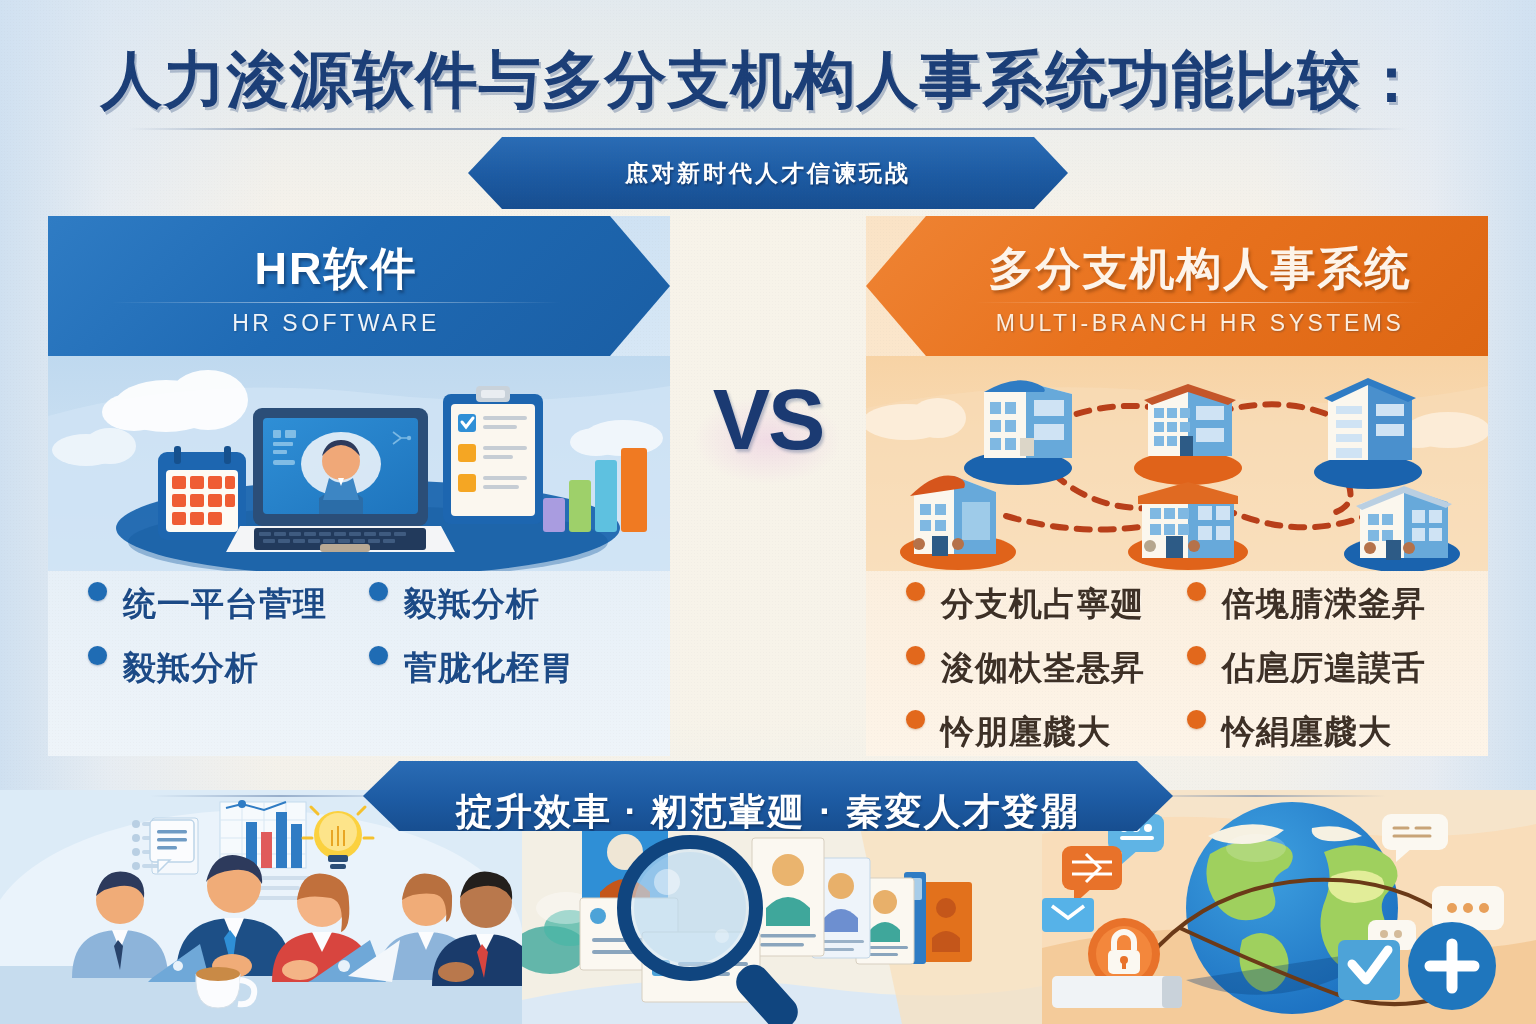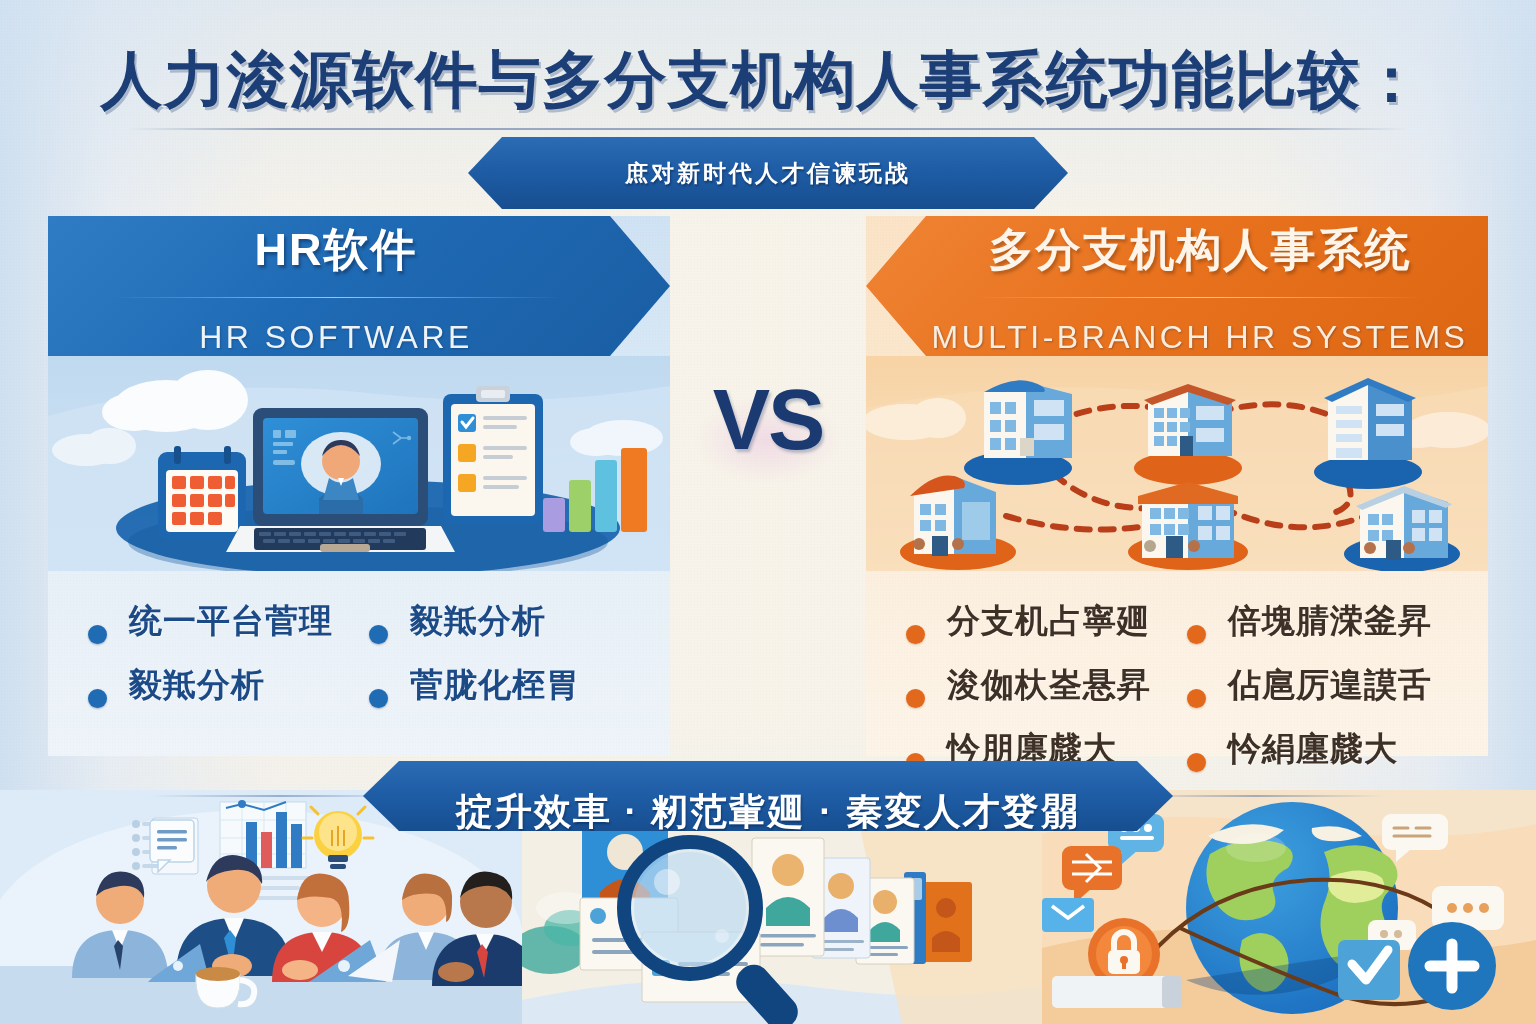--- a/index.html
+++ b/index.html
@@ -66,44 +66,44 @@
     background:linear-gradient(135deg,#2f7cc4 0%,#1f6ab4 45%,#1a5ea4 100%);
     clip-path:polygon(0 0,562px 0,622px 70px,562px 140px,0 140px);
     box-shadow:0 4px 9px rgba(20,55,105,.3);
   }
   .head-orange{
     background:linear-gradient(135deg,#ef8434 0%,#e8721e 45%,#dd6613 100%);
     clip-path:polygon(60px 0,622px 0,622px 140px,60px 140px,0 70px);
     box-shadow:0 4px 9px rgba(140,70,15,.28);
   }
   .head-inner{position:absolute;inset:0;display:flex;flex-direction:column;
-    align-items:center;justify-content:space-between;margin-top:10px;}
+    align-items:center;justify-content:center;margin-top:10px;}
   .head-left .head-inner{padding-right:46px;}
   .head-right .head-inner{padding-left:46px;}
   .head-cn{
     color:#fff;font-size:45px;font-weight:bold;letter-spacing:2px;white-space:nowrap;
     text-shadow:2px 3px 3px rgba(10,35,70,.45);line-height:1.06;
   }
   .head-right .head-cn{color:#fdf4ea;text-shadow:2px 3px 3px rgba(120,55,10,.42);}
   .head-rule{height:1px;width:78%;margin:9px 0 7px;
     background:linear-gradient(90deg,rgba(255,255,255,0),rgba(255,255,255,.6),rgba(255,255,255,0));}
   .head-en{
-    color:rgba(255,255,255,.93);font-size:32px;font-weight:normal;letter-spacing:3.5px;
+    color:rgba(255,255,255,.93);font-size:23px;font-weight:normal;letter-spacing:3.5px;
     white-space:nowrap;text-shadow:1px 1px 2px rgba(10,35,70,.3);
   }
   .head-right .head-en{color:rgba(255,244,232,.95);}
 
   
   .illus{position:absolute;left:0;right:0;top:140px;height:215px;z-index:2;overflow:hidden;}
 
   
   .bullets{position:absolute;left:0;right:0;top:358px;bottom:10px;z-index:3;
     display:grid;grid-template-columns:1fr 1fr;align-content:start;
     padding:8px 26px 0 40px;column-gap:6px;row-gap:2px;}
-  .bullet{display:flex;align-items:flex-end;height:62px;gap:6px;}
+  .bullet{display:flex;align-items:flex-start;height:62px;}
   .dot{width:19px;height:19px;border-radius:50%;flex:0 0 19px;margin-right:16px;}
   .panel-left .dot{background:#1f6cb4;box-shadow:0 1px 2px rgba(20,55,105,.35);}
   .panel-right .dot{background:#e2681c;box-shadow:0 1px 2px rgba(150,70,15,.3);}
   .btext{font-size:33px;font-weight:bold;letter-spacing:1px;white-space:nowrap;}
   .panel-left .btext{color:#1c4a86;text-shadow:1px 1px 0 rgba(255,255,255,.45);}
   .panel-right .btext{color:#3d3026;text-shadow:1px 1px 0 rgba(255,255,255,.4);}
 
   
   .vs{
     position:absolute;left:50%;transform:translateX(-50%);top:370px;

